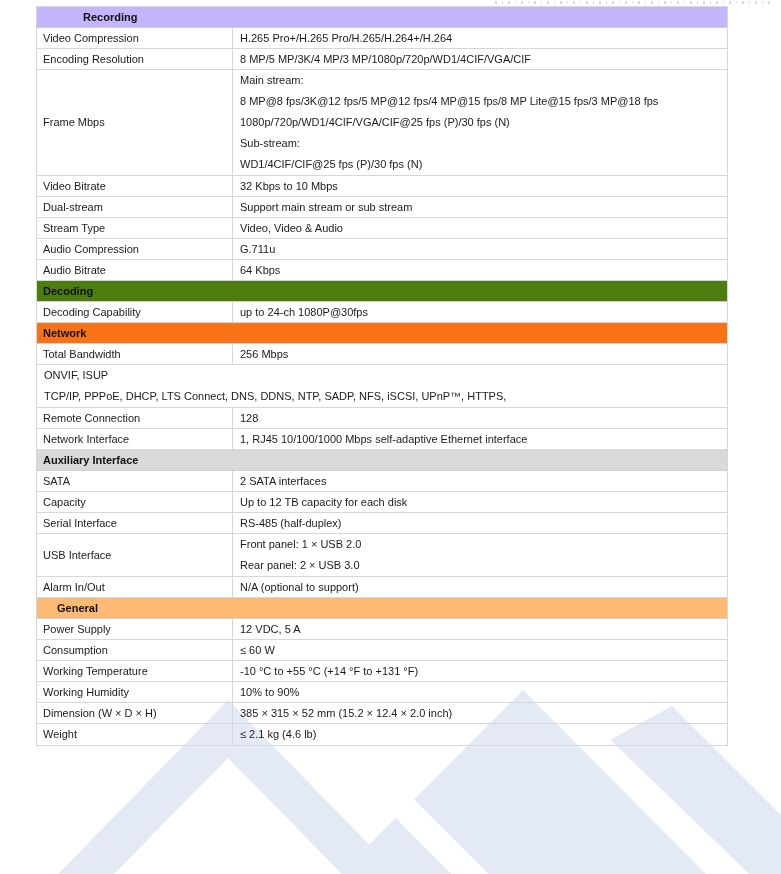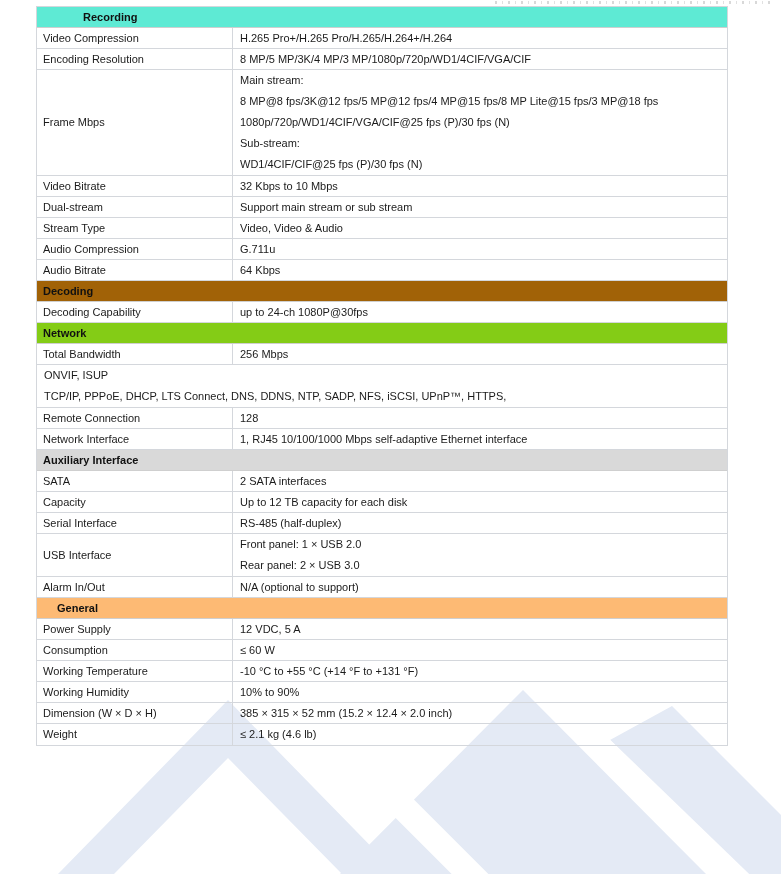--- a/index.html
+++ b/index.html
@@ -58,21 +58,21 @@
     <path class="wm" d="M672,706 L781,815 L781,874 L744,874 L610,740 Z" fill="#e4eaf5"></path>
 
     <rect x="0" y="-13" width="330" height="26" fill="#ffffff" transform="translate(348,752) rotate(45)"></rect>
     <rect x="0" y="-13" width="330" height="26" fill="#ffffff" transform="translate(600,748) rotate(44)"></rect>
   </g>
 </svg>
 
 <div class="top-remnant"></div>
 
 <div class="spec-table">
-    <div class="sec" style="background: #5eead4; padding-left: 46px;">Recording</div>
+    <div class="sec" style="background: #c4b5fd; padding-left: 46px;">Recording</div>
     <div class="row">
       <div class="lbl">Video Compression</div>
       <div class="val">
         <div class="vline">H.265 Pro+/H.265 Pro/H.265/H.264+/H.264</div>
       </div>
     </div>
     <div class="row">
       <div class="lbl">Encoding Resolution</div>
       <div class="val">
         <div class="vline">8 MP/5 MP/3K/4 MP/3 MP/1080p/720p/WD1/4CIF/VGA/CIF</div>
@@ -111,28 +111,28 @@
       <div class="val">
         <div class="vline">G.711u</div>
       </div>
     </div>
     <div class="row">
       <div class="lbl">Audio Bitrate</div>
       <div class="val">
         <div class="vline">64 Kbps</div>
       </div>
     </div>
-    <div class="sec" style="background: #a16207;">Decoding</div>
+    <div class="sec" style="background: #4d7c0f;">Decoding</div>
     <div class="row">
       <div class="lbl">Decoding Capability</div>
       <div class="val">
         <div class="vline">up to 24-ch 1080P@30fps</div>
       </div>
     </div>
-    <div class="sec" style="background: #84cc16;">Network</div>
+    <div class="sec" style="background: #f97316;">Network</div>
     <div class="row">
       <div class="lbl">Total Bandwidth</div>
       <div class="val">
         <div class="vline">256 Mbps</div>
       </div>
     </div>
     <div class="row" style="height: 43px;">
       <div class="val">
         <div class="vline">ONVIF, ISUP</div>
         <div class="vline">TCP/IP, PPPoE, DHCP, LTS Connect, DNS, DDNS, NTP, SADP, NFS, iSCSI, UPnP™, HTTPS,</div>

